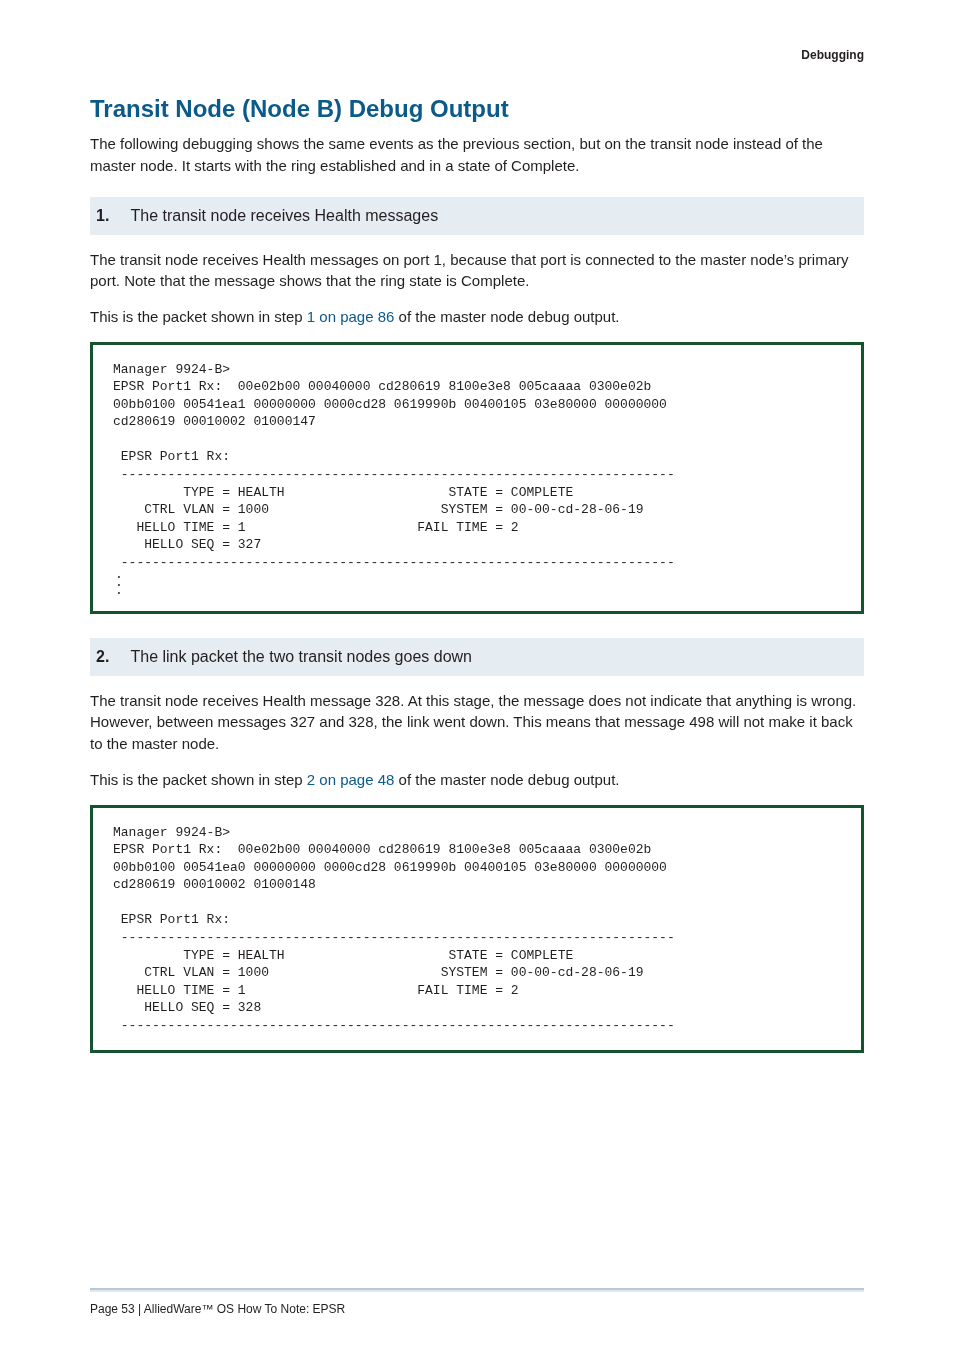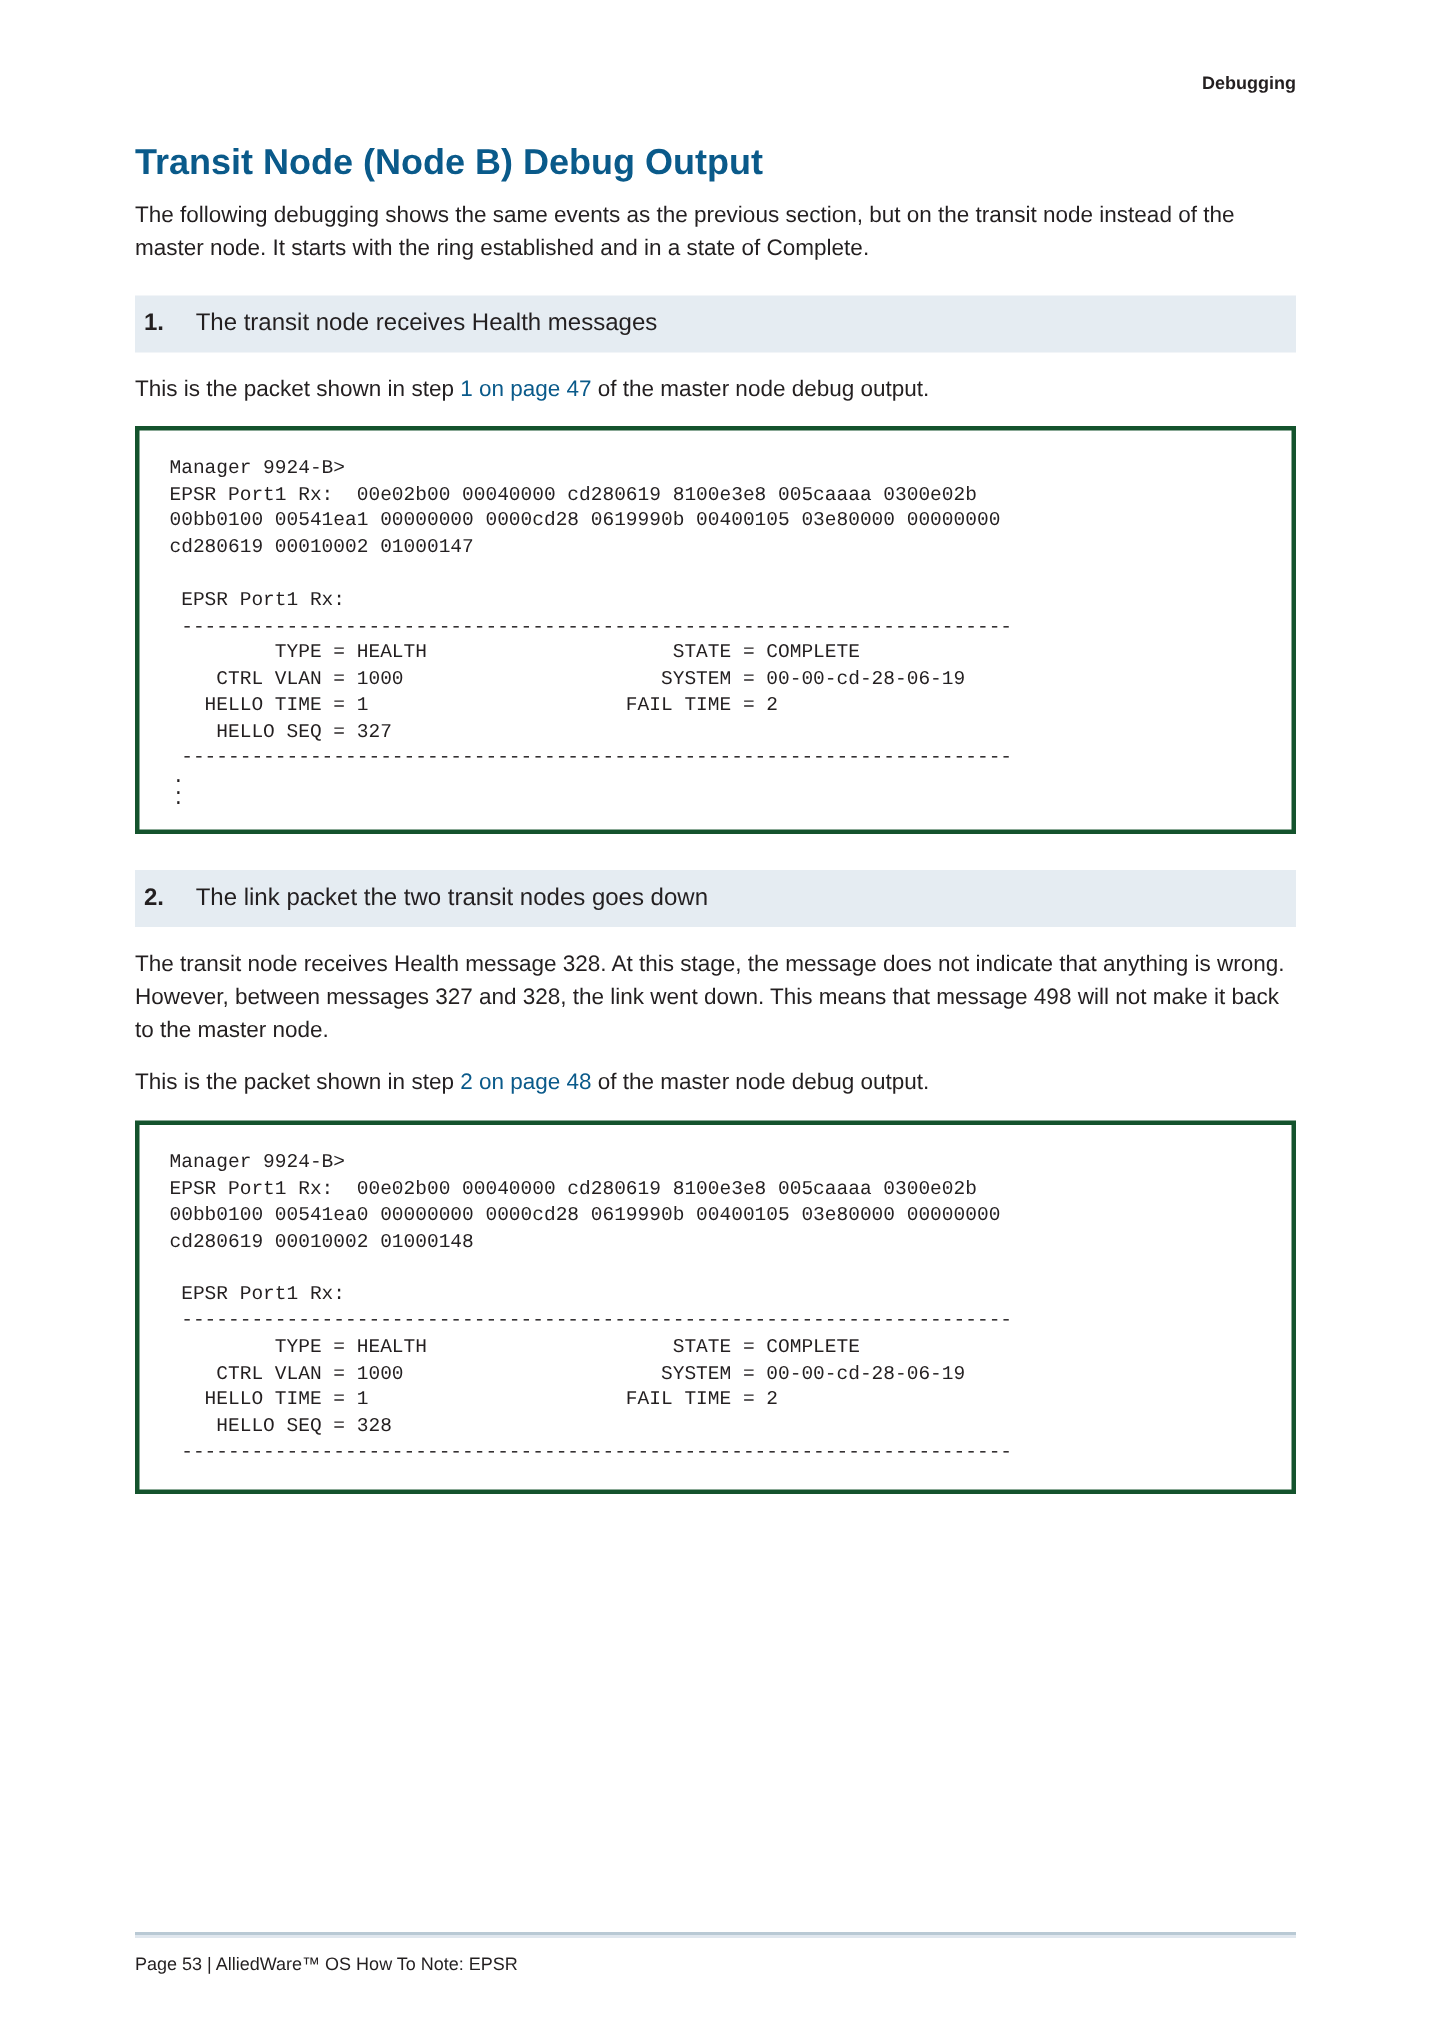--- a/index.html
+++ b/index.html
@@ -98,23 +98,24 @@
   <div class="running-header">Debugging</div>
 
   <div class="section-title">Transit Node (Node B) Debug Output</div>
   <div class="body-text">The following debugging shows the same events as the previous section, but on the transit node instead of the master node. It starts with the ring established and in a state of Complete.</div>
 
   <div class="step-bar">
     <span class="num">1.</span>
     <span class="label">The transit node receives Health messages</span>
   </div>
 
+  <div class="body-text">The transit node receives Health messages on port 1, because that port is connected to the master node’s primary port. Note that the message shows that the ring state is Complete.</div>
 
   <div class="body-text">
-    <span>This is the packet shown in step </span><span class="link">1 on page 47</span><span> of the master node debug output.</span>
+    <span>This is the packet shown in step </span><span class="link">1 on page 86</span><span> of the master node debug output.</span>
   </div>
 
   <div class="code-box"><span>Manager 9924-B&gt;
 EPSR Port1 Rx:  00e02b00 00040000 cd280619 8100e3e8 005caaaa 0300e02b 
 00bb0100 00541ea1 00000000 0000cd28 0619990b 00400105 03e80000 00000000 
 cd280619 00010002 01000147
 
  EPSR Port1 Rx:
  -----------------------------------------------------------------------
          TYPE = HEALTH                     STATE = COMPLETE

